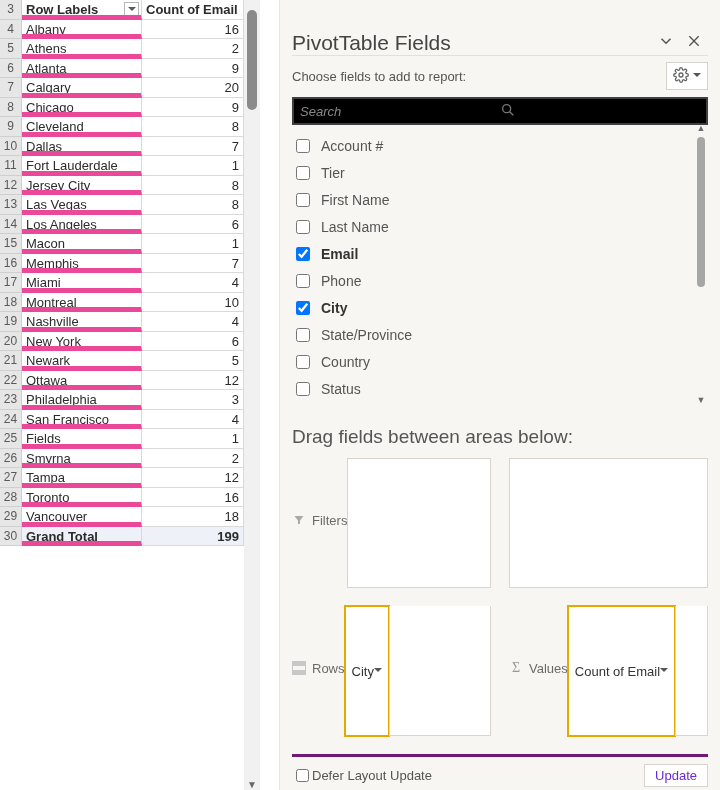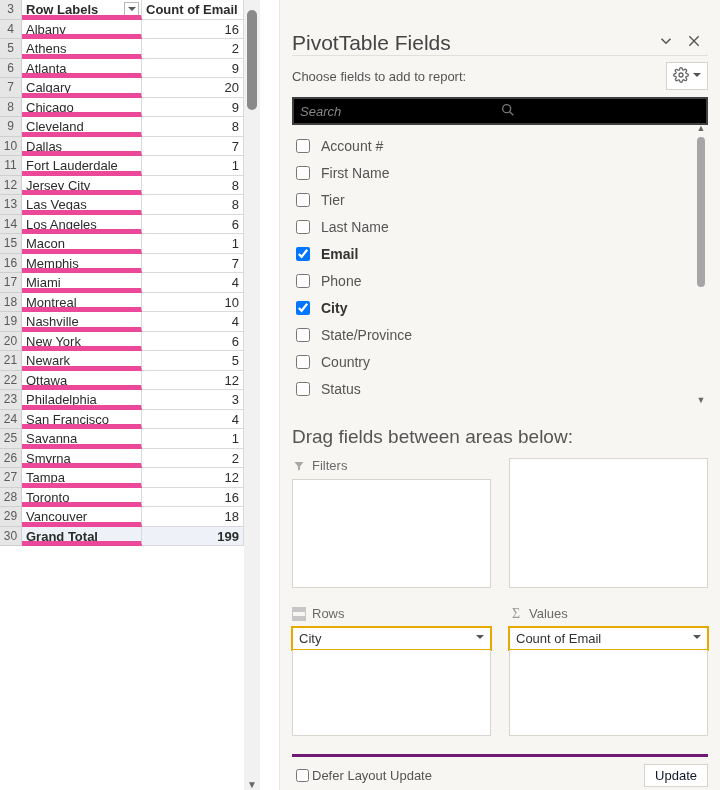--- a/index.html
+++ b/index.html
@@ -166,21 +166,21 @@
   .fields-scroll .tri { position:absolute; left:0; right:0; text-align:center; color:#6b6b6b; font-size:9px; }
   .fields-scroll .tri.up { top:-12px; }
   .fields-scroll .tri.down { bottom:-5px; }
 
   .drag-label { margin:26px 0 10px 0; font-size:19px; color:#555; }
   .areas {
     display:grid; grid-template-columns:1fr 1fr; grid-template-rows:auto auto;
     gap:18px 18px;
   }
   .area {
-    display:flex; flex-direction:column; height:130px;
+    display:flex; flex-direction:row; height:130px;
   }
   .area-title {
     display:flex; align-items:center; gap:6px;
     color:#6a6a6a; font-size:13px; margin-bottom:6px;
   }
   .area-title .ic { width:14px; height:14px; display:inline-flex; align-items:center; justify-content:center; color:#999; }
   .area-box {
     flex:1;
     border:1px solid #d7d5cd;
     background:#fff;
@@ -198,21 +198,21 @@
   .area.rows .area-box, .area.values .area-box { border-top:0; }
   .defer-row {
     display:flex; align-items:center;
     margin-top:18px; height:28px;
     border-top:3px solid #701a75;
     padding-top:12px;
   }
   .defer-row .spacer{flex:1;}
   .update-btn {
     border:1px solid #d6d4cc; background:#fff;
-    color:#0f172a; padding:3px 10px; font-size:13px;
+    color:#6d28d9; padding:3px 10px; font-size:13px;
   }
 
   
   .sigma::before { content: "Σ"; font-family: serif; font-size:14px; color:#999; }
   .rows-ic { width:12px; height:12px; background:linear-gradient(#c7c7c7 33%, transparent 33% 66%, #c7c7c7 66%); border:1px solid #c7c7c7;}
   .cols-ic { width:12px; height:12px; background:repeating-linear-gradient(90deg,#c7c7c7 0 3px, transparent 3px 5px); border:1px solid #c7c7c7;}
 </style>
 </head>
 <body>
 
@@ -327,21 +327,21 @@
           <div class="col-a">Philadelphia</div>
           <div class="col-b">3</div>
         </div>
         <div class="row">
           <div class="rownum">24</div>
           <div class="col-a">San Francisco</div>
           <div class="col-b">4</div>
         </div>
         <div class="row">
           <div class="rownum">25</div>
-          <div class="col-a">Savanna</div>
+          <div class="col-a">Fields</div>
           <div class="col-b">1</div>
         </div>
         <div class="row">
           <div class="rownum">26</div>
           <div class="col-a">Smyrna</div>
           <div class="col-b">2</div>
         </div>
         <div class="row">
           <div class="rownum">27</div>
           <div class="col-a">Tampa</div>
@@ -410,25 +410,25 @@
   </div>
 
   <div class="fields-wrap">
     <div class="fields" id="fields">
         <div class="field">
           <input type="checkbox" style="">
           <span class="flabel">Account #</span>
         </div>
         <div class="field">
           <input type="checkbox" style="">
+          <span class="flabel">Tier</span>
+        </div>
+        <div class="field">
+          <input type="checkbox" style="">
           <span class="flabel">First Name</span>
-        </div>
-        <div class="field">
-          <input type="checkbox" style="">
-          <span class="flabel">Tier</span>
         </div>
         <div class="field">
           <input type="checkbox" style="">
           <span class="flabel">Last Name</span>
         </div>
         <div class="field">
           <input type="checkbox" checked="" style="">
           <span class="flabel bold">Email</span>
         </div>
         <div class="field">

